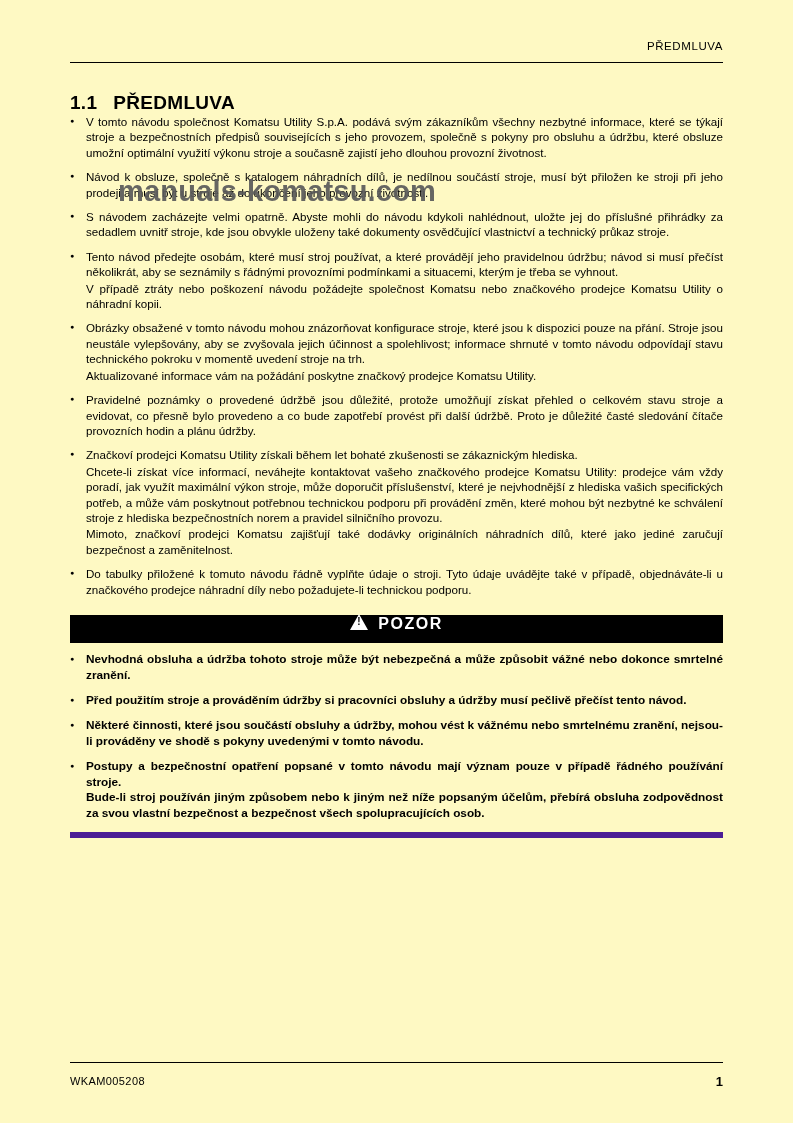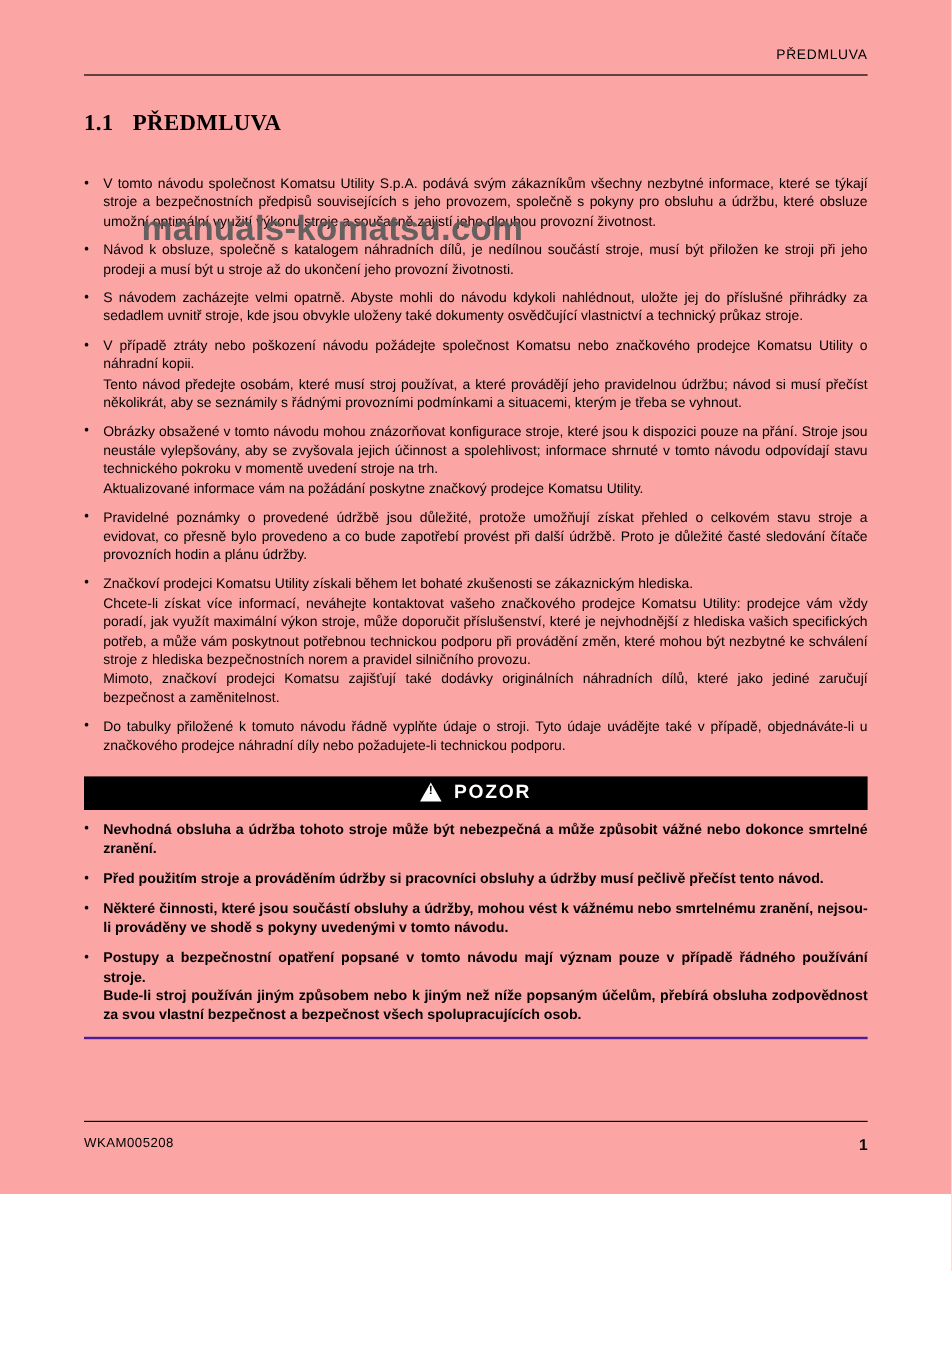--- a/index.html
+++ b/index.html
@@ -7,23 +7,23 @@
     padding: 0;
     background: #ffffff;
   }
   body {
     font-family: "Liberation Sans", sans-serif;
     color: #000000;
   }
   .page {
     position: relative;
     width: 793px;
-    height: 995px;
+    height: 1123px;
     margin: 0 auto;
-    background: #fca5a5;
+    background: #fef9c3;
     overflow: hidden;
   }
   .header-rule {
     position: absolute;
     left: 70px;
     right: 70px;
     top: 62px;
     border-top: 1px solid #000000;
   }
   .header-title {
@@ -36,23 +36,22 @@
   }
   .content {
     position: absolute;
     left: 70px;
     top: 92px;
     width: 653px;
   }
   h1.section-title {
     font-size: 19px;
     font-weight: bold;
-    margin: 0 0 32px 0;
+    margin: 0 0 0 0;
     letter-spacing: 0.3px;
-    font-family: Liberation Serif, serif;
   }
   h1.section-title .num {
     display: inline-block;
     margin-right: 16px;
   }
   ul.bullets {
     list-style: none;
     margin: 0;
     padding: 0;
   }
@@ -91,21 +90,20 @@
     pointer-events: none;
   }
   .warning-block {
     margin-top: 18px;
   }
   .warning-bar {
     background: #000000;
     color: #ffffff;
     height: 28px;
     display: flex;
-    align-items: center;
     justify-content: center;
     gap: 10px;
   }
   .warning-bar .label {
     font-size: 16px;
     font-weight: bold;
     letter-spacing: 1.5px;
   }
   .tri {
     position: relative;
@@ -120,21 +118,21 @@
     content: "!";
     position: absolute;
     left: -2px;
     top: 3px;
     color: #000000;
     font-size: 10px;
     font-weight: bold;
     line-height: 1;
   }
   .warning-body {
-    border-bottom: 2px solid #4c1d95;
+    border-bottom: 6px solid #4c1d95;
     padding: 9px 0 10px 0;
   }
   .warning-body ul {
     list-style: none;
     margin: 0;
     padding: 0;
   }
   .warning-body li {
     position: relative;
     padding-left: 16px;
@@ -199,22 +197,22 @@
       <li>
         <p>V tomto návodu společnost Komatsu Utility S.p.A. podává svým zákazníkům všechny nezbytné informace, které se týkají stroje a bezpečnostních předpisů souvisejících s jeho provozem, společně s pokyny pro obsluhu a údržbu, které obsluze umožní optimální využití výkonu stroje a současně zajistí jeho dlouhou provozní životnost.</p>
       </li>
       <li>
         <p>Návod k obsluze, společně s katalogem náhradních dílů, je nedílnou součástí stroje, musí být přiložen ke stroji při jeho prodeji a musí být u stroje až do ukončení jeho provozní životnosti.</p>
       </li>
       <li>
         <p>S návodem zacházejte velmi opatrně. Abyste mohli do návodu kdykoli nahlédnout, uložte jej do příslušné přihrádky za sedadlem uvnitř stroje, kde jsou obvykle uloženy také dokumenty osvědčující vlastnictví a technický průkaz stroje.</p>
       </li>
       <li>
+        <p>Tento návod předejte osobám, které musí stroj používat, a které provádějí jeho pravidelnou údržbu; návod si musí přečíst několikrát, aby se seznámily s řádnými provozními podmínkami a situacemi, kterým je třeba se vyhnout.</p>
         <p>V případě ztráty nebo poškození návodu požádejte společnost Komatsu nebo značkového prodejce Komatsu Utility o náhradní kopii.</p>
-        <p>Tento návod předejte osobám, které musí stroj používat, a které provádějí jeho pravidelnou údržbu; návod si musí přečíst několikrát, aby se seznámily s řádnými provozními podmínkami a situacemi, kterým je třeba se vyhnout.</p>
       </li>
       <li>
         <p>Obrázky obsažené v tomto návodu mohou znázorňovat konfigurace stroje, které jsou k dispozici pouze na přání. Stroje jsou neustále vylepšovány, aby se zvyšovala jejich účinnost a spolehlivost; informace shrnuté v tomto návodu odpovídají stavu technického pokroku v momentě uvedení stroje na trh.</p>
         <p>Aktualizované informace vám na požádání poskytne značkový prodejce Komatsu Utility.</p>
       </li>
       <li>
         <p>Pravidelné poznámky o provedené údržbě jsou důležité, protože umožňují získat přehled o celkovém stavu stroje a evidovat, co přesně bylo provedeno a co bude zapotřebí provést při další údržbě. Proto je důležité časté sledování čítače provozních hodin a plánu údržby.</p>
       </li>
       <li>
         <p>Značkoví prodejci Komatsu Utility získali během let bohaté zkušenosti se zákaznickým hlediska.</p>

